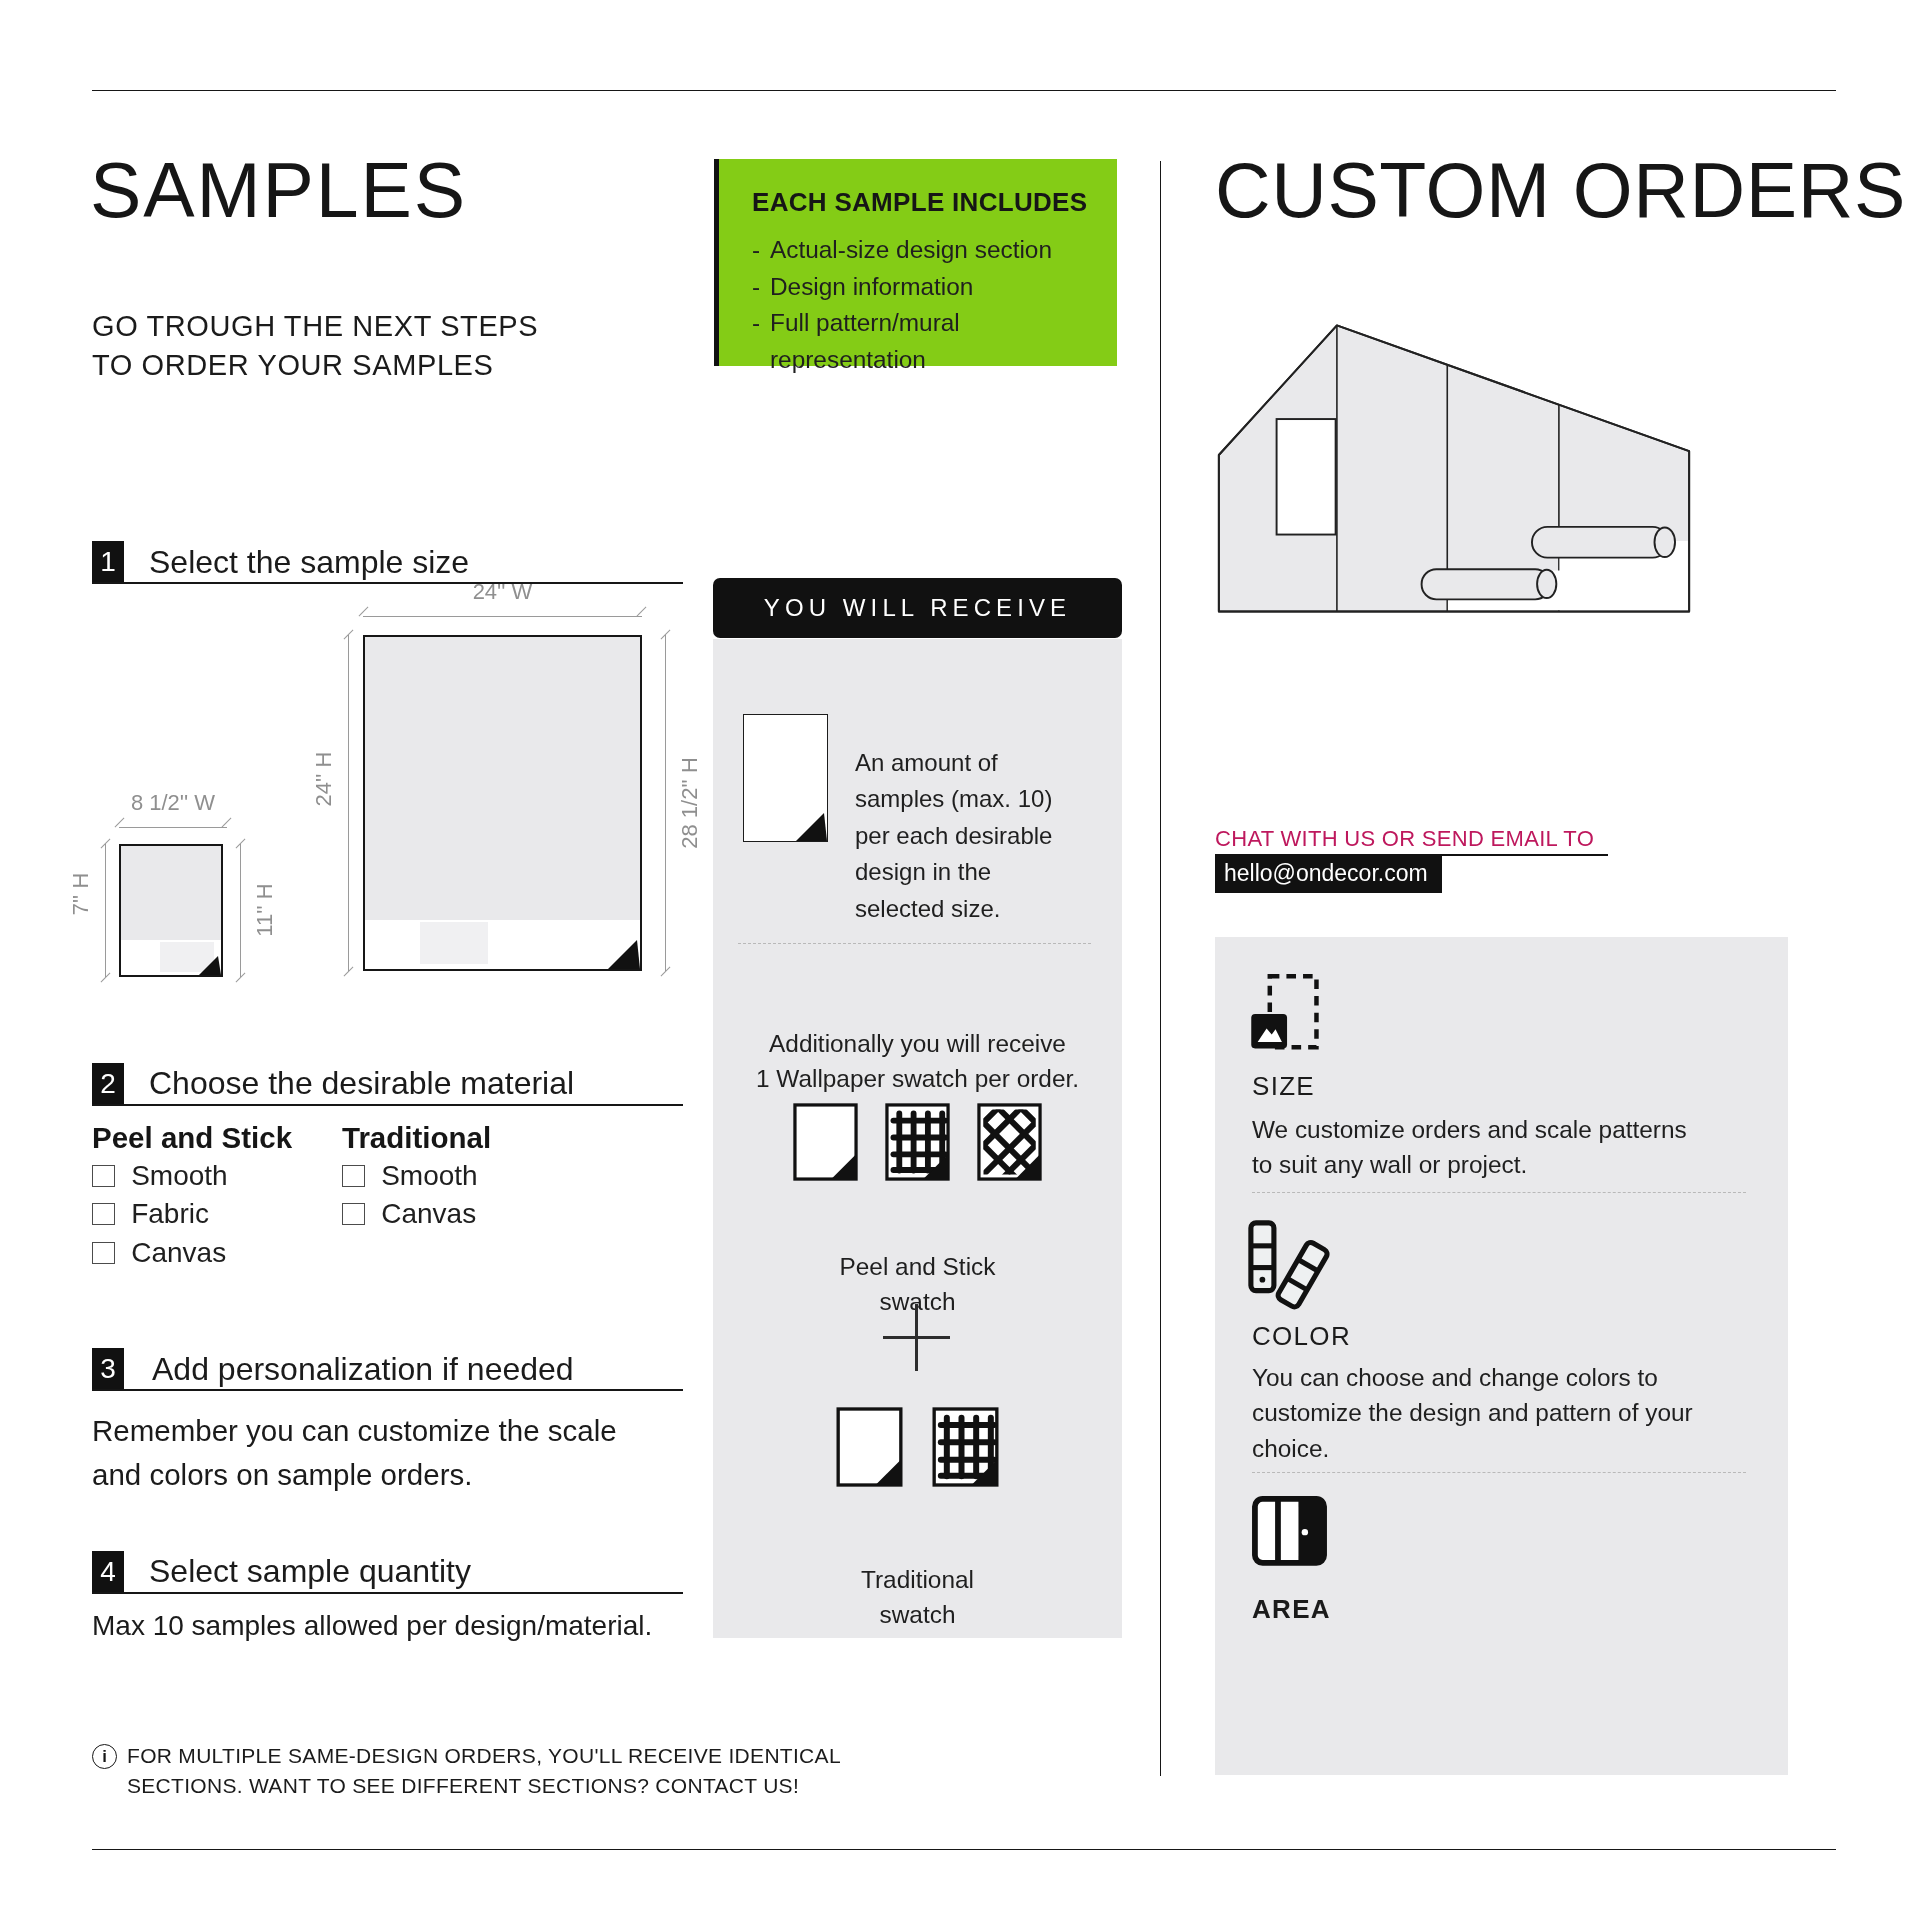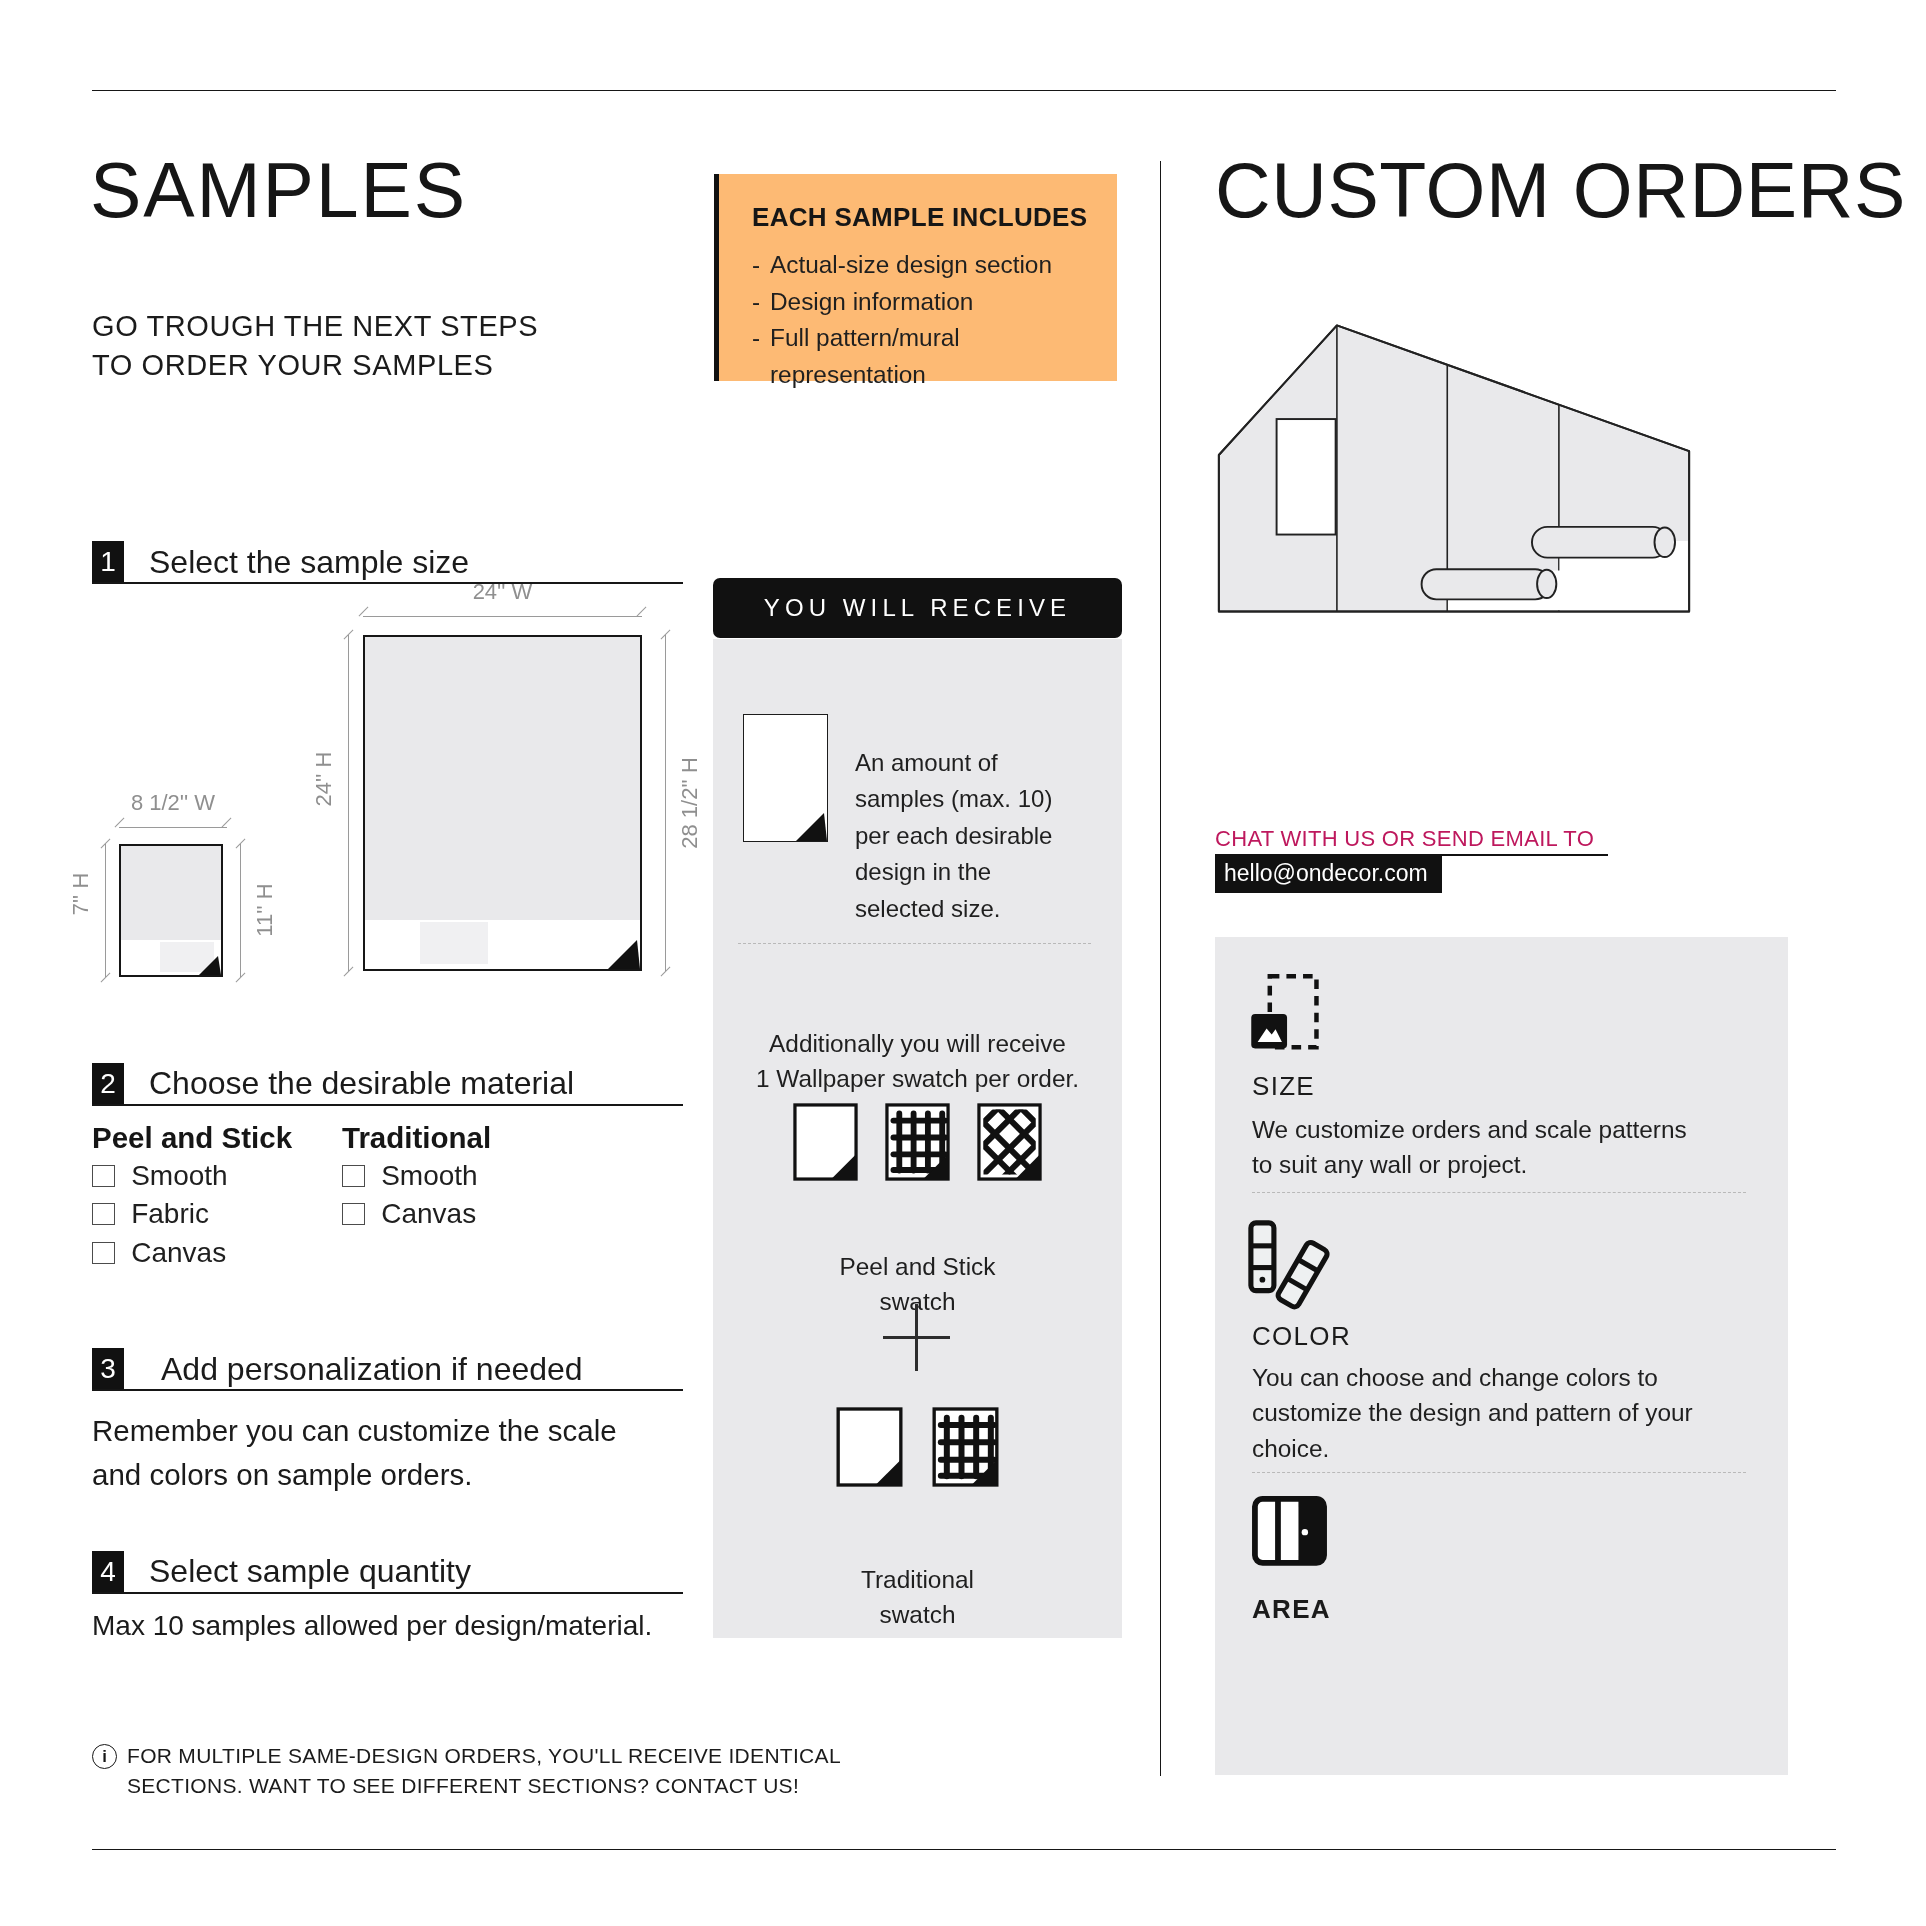--- a/index.html
+++ b/index.html
@@ -28,21 +28,21 @@
   .samp-rect{background:#e9e9eb;border:2.6px solid #161616;box-sizing:border-box;}
   .samp-band{position:absolute;left:0;right:0;bottom:0;background:#fff;}
   .samp-block{position:absolute;background:#f0f0f2;}
   .fold{position:absolute;right:0;bottom:0;width:0;height:0;border-style:solid;border-color:transparent;border-bottom-color:#111;}
   .mat-title{font-size:29.5px;font-weight:700;color:#161616;}
   .opt{display:flex;align-items:center;font-size:28px;color:#1f1f1f;}
   .cb{display:inline-block;width:20.5px;height:20.5px;border:1.9px solid #4c4c4c;margin-right:16.7px;flex:none;background:#fff;}
   .note{font-size:29.5px;line-height:1.5;color:#1b1b1b;}
   .foot{font-size:21px;line-height:1.45;letter-spacing:0.3px;color:#1b1b1b;}
   .info{width:23px;height:23px;border:1.9px solid #161616;border-radius:50%;display:flex;align-items:center;justify-content:center;font-size:16.7px;font-weight:700;color:#161616;}
-  .inc-box{box-sizing:border-box;border-left:5.1px solid #111;background:#fdba74;padding:28px 23px 0 33px;margin-top:15px;}
+  .inc-box{box-sizing:border-box;border-left:5.1px solid #111;background:#84cc16;padding:28px 23px 0 33px;}
   .inc-title{font-size:26px;font-weight:700;letter-spacing:0.3px;margin-bottom:14px;color:#161616;}
   .inc-item{display:flex;font-size:24.4px;line-height:1.5;color:#1f1f1f;}
   .inc-item .dash{width:18px;flex:none;}
   .banner{background:#111;color:#fff;display:flex;align-items:center;justify-content:center;font-size:24px;letter-spacing:5.1px;border-radius:7px;}
   .paper{background:#fff;border:1.9px solid #1c1c1c;box-sizing:border-box;}
   .panel-text{font-size:24px;line-height:1.52;color:#1f1f1f;}
   .dashed{border-top:1.9px dashed #b9b9b9;height:0;}
   .center-text{text-align:center;}
   .swatch-row{display:flex;justify-content:center;align-items:flex-start;}
   .label38{font-size:24.4px;line-height:1.45;color:#1f1f1f;margin-top:30px;}
@@ -118,21 +118,21 @@
   <div class="abs opt" style="left:342px;top:1160px;">
     <span class="cb"></span>
     <span>Smooth</span>
   </div>
   <div class="abs opt" style="left:342px;top:1198px;">
     <span class="cb"></span>
     <span>Canvas</span>
   </div>
 
   <div class="abs step-num" style="left:92px;top:1348px;">3</div>
-  <div class="abs step-title" style="left:161px;top:1351px;">Add personalization if needed</div>
+  <div class="abs step-title" style="left:152px;top:1351px;">Add personalization if needed</div>
   <div class="abs hr" style="left:92px;top:1389px;width:591px;"></div>
   <div class="abs note pre" style="left:92px;top:1409px;">Remember you can customize the scale
 and colors on sample orders.</div>
 
   <div class="abs step-num" style="left:92px;top:1551px;">4</div>
   <div class="abs step-title" style="left:149px;top:1553px;">Select sample quantity</div>
   <div class="abs hr" style="left:92px;top:1592px;width:591px;"></div>
   <div class="abs note" style="left:92px;top:1605px;font-size:28px;">Max 10 samples allowed per design/material.</div>
 
   <div class="abs info" style="left:92px;top:1744px;">i</div>

